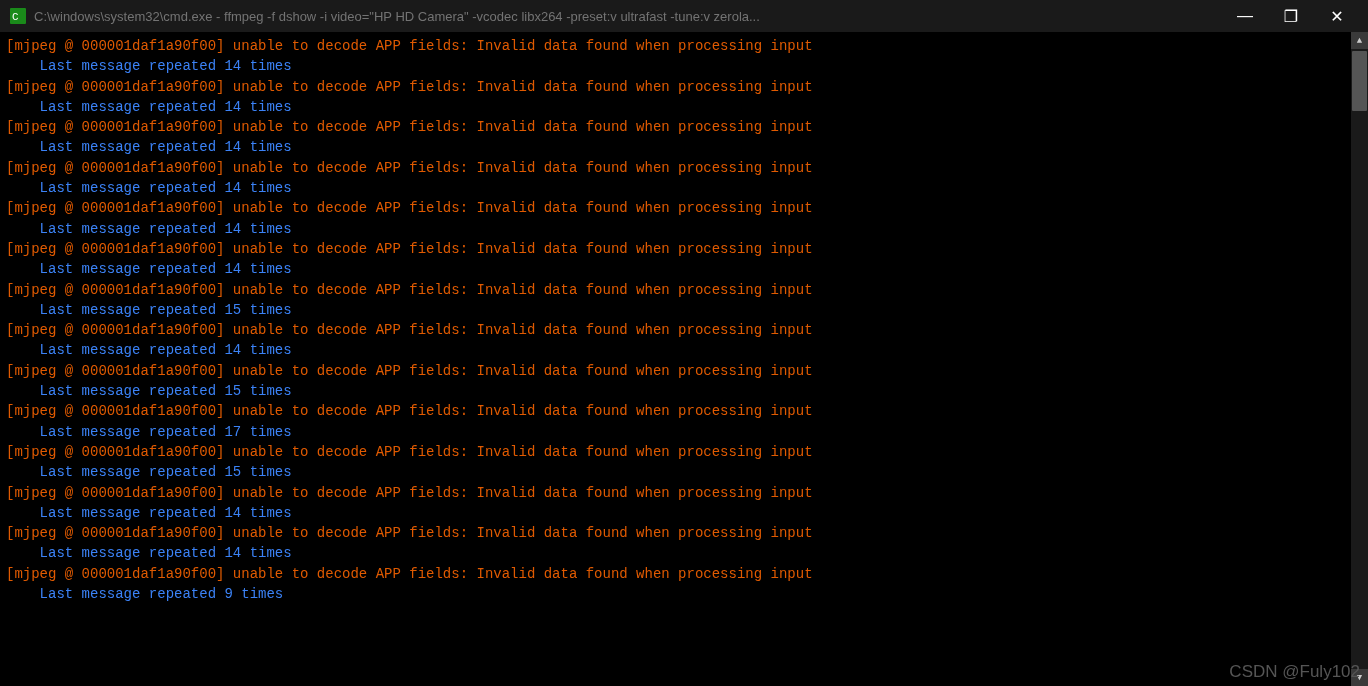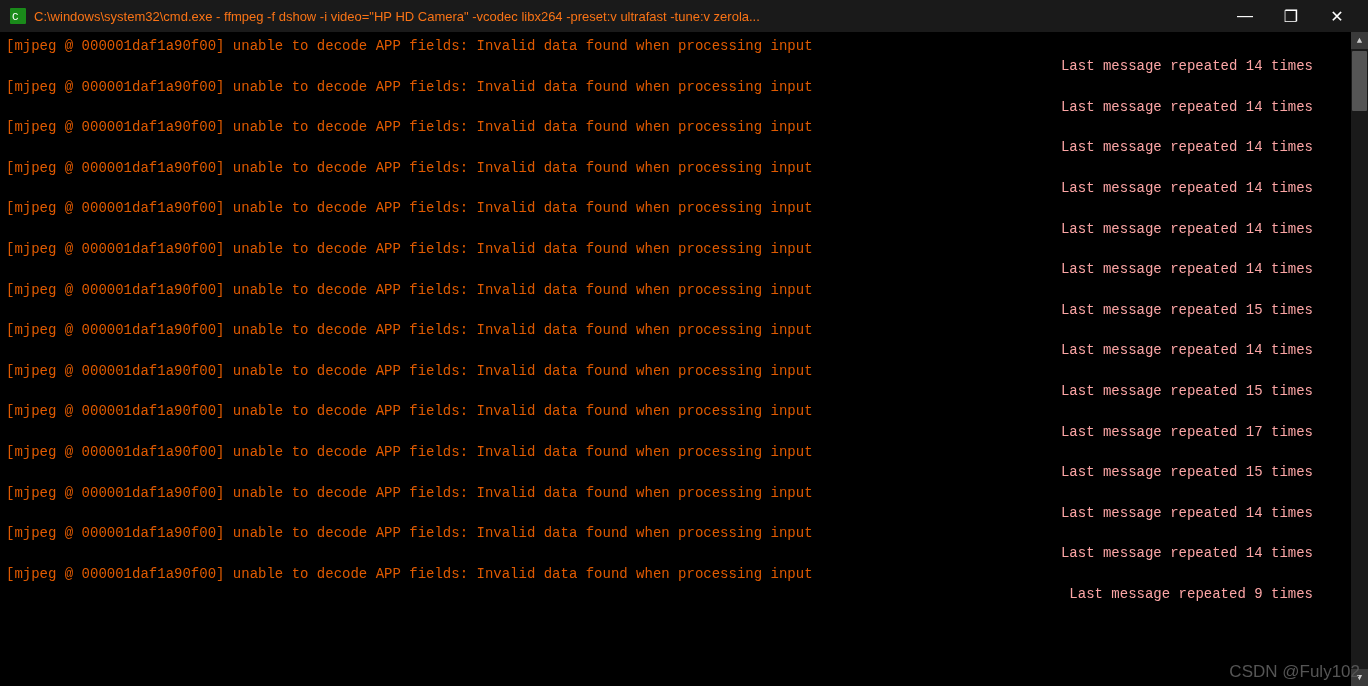--- a/index.html
+++ b/index.html
@@ -43,21 +43,21 @@
       align-items: center;
       justify-content: center;
     }
 
     .title-bar-icon svg rect {
       fill: #1a8a1a;
     }
 
     .title-bar-text {
       flex: 1;
-      color: #f97316;
+      color: #737373;
       font-size: 13px;
       font-family: 'Segoe UI', Arial, sans-serif;
       white-space: nowrap;
       overflow: hidden;
       text-overflow: ellipsis;
     }
 
     .title-bar-buttons {
       display: flex;
       gap: 0;
@@ -137,22 +137,21 @@
       line-height: 1.45;
       white-space: pre;
       font-family: 'Courier New', Courier, monospace;
     }
 
     .error-line {
       color: #e05a00;
     }
 
     .repeat-line {
-      color: #fca5a5;
-      text-align: right;
+      color: #3b82f6;
     }
 
     .watermark {
       position: fixed;
       bottom: 4px;
       right: 8px;
       color: #555;
       font-size: 17px;
       font-family: Arial, sans-serif;
     }

